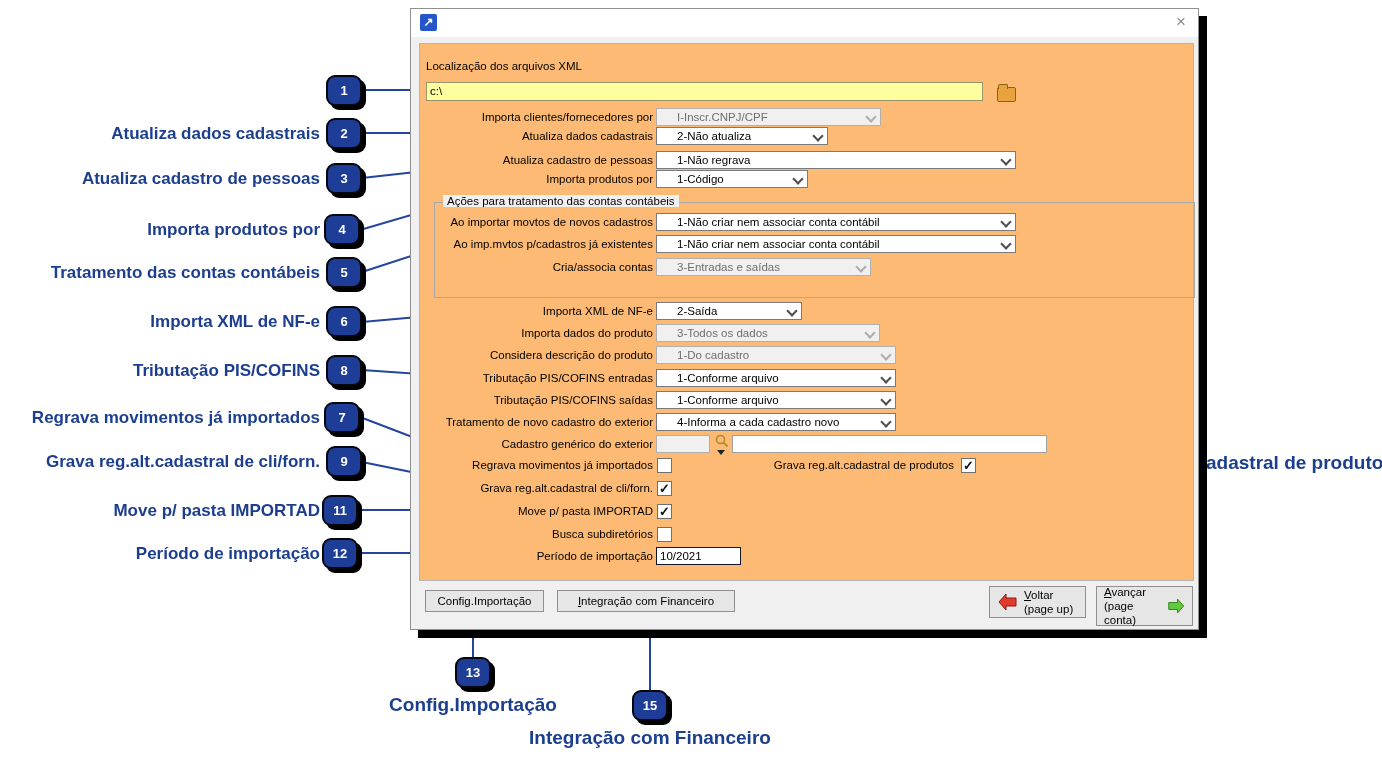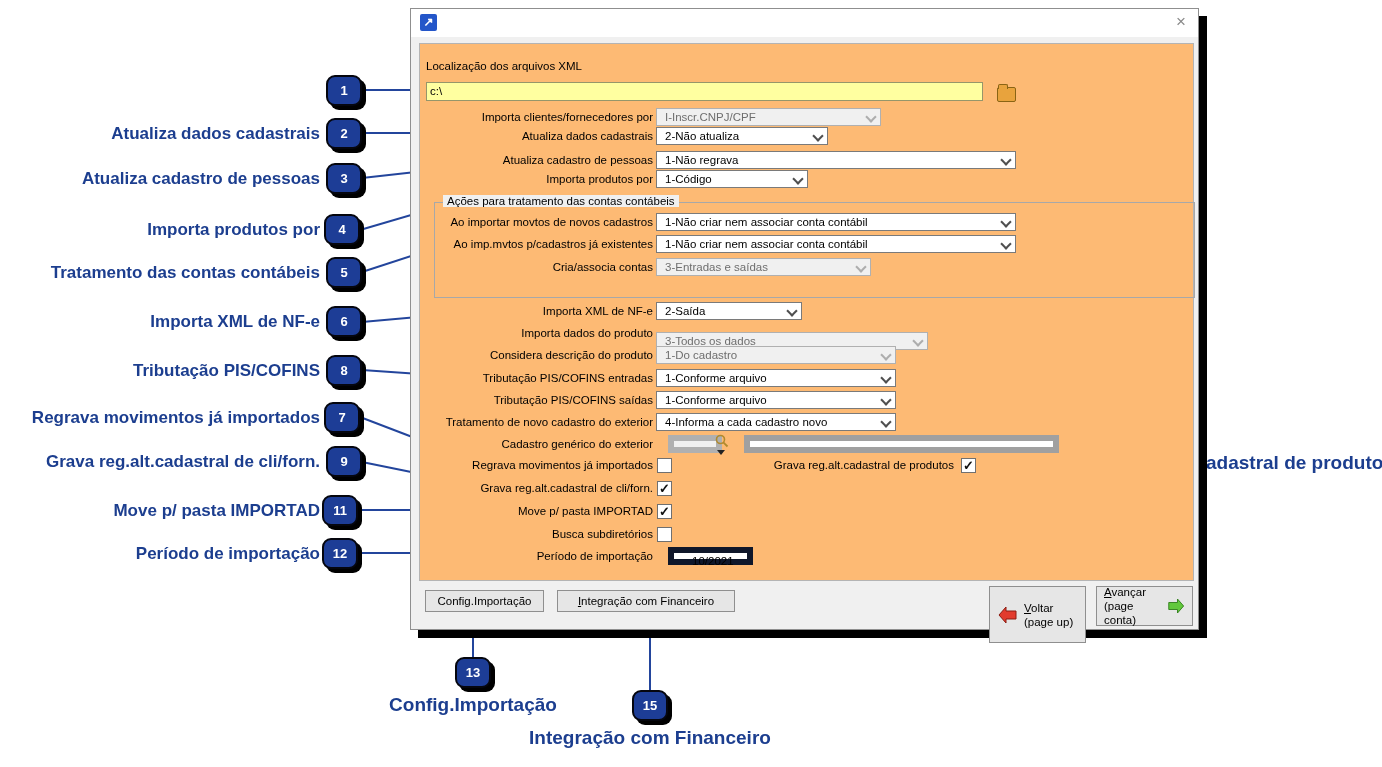--- a/index.html
+++ b/index.html
@@ -24,32 +24,32 @@
   #app-icon{position:absolute;left:9px;top:5px;width:17px;height:17px;background:#2456c9;
     border-radius:2px;color:#fff;font-size:12px;font-weight:bold;text-align:center;line-height:17px;}
   #close-btn{position:absolute;right:12px;top:3px;font-size:17px;color:#8a8a8a;cursor:pointer;}
 
   #panel{position:absolute;left:8px;top:34px;width:775px;height:538px;border:1px solid #b4b4b4;
     background:#fdba74;box-sizing:border-box;}
 
   .form-label{position:absolute;left:10px;width:223px;text-align:right;font-size:11.5px;
     color:#000;line-height:18px;white-space:nowrap;}
   .combo{position:absolute;left:236px;height:18px;background:#fff;border:1px solid #7a7a7a;
-    box-sizing:border-box;font-size:11.5px;line-height:16px;padding-left:8px;color:#000;white-space:nowrap;overflow:hidden;}
+    box-sizing:border-box;font-size:11.5px;line-height:16px;padding-left:20px;color:#000;white-space:nowrap;overflow:hidden;}
   .combo .arr{position:absolute;right:5px;top:4px;width:6px;height:6px;border-right:2px solid #4f4f4f;
     border-bottom:2px solid #4f4f4f;transform:rotate(45deg);}
   .combo.disabled{background:#f0f0f0;border-color:#b0b0b0;color:#6e6e6e;}
   .combo.disabled .arr{border-color:#adadad;}
 
   .cbox{position:absolute;width:15px;height:15px;background:#fff;border:1px solid #707070;
     box-sizing:border-box;text-align:center;line-height:13px;font-size:13px;font-weight:bold;color:#111;}
   .cb-label{position:absolute;font-size:11.5px;line-height:15px;text-align:right;color:#000;white-space:nowrap;}
 
-  .tinput{position:absolute;border:6px solid #0f172a;background:#fff;font-size:11.5px;
-    line-height:16px;padding-left:18px;box-sizing:border-box;color:#000;margin-left:12px;}
+  .tinput{position:absolute;border:1px solid #0f172a;background:#fff;font-size:11.5px;
+    line-height:16px;padding-left:3px;box-sizing:border-box;color:#000;}
 
   #groupbox{position:absolute;left:14px;top:158px;width:761px;height:96px;border:1px solid #a8a8a8;
     box-sizing:border-box;}
   #groupbox-title{position:absolute;left:8px;top:-8px;background:#f0f0f0;padding:0 4px;
     font-size:11.5px;font-weight:normal;color:#000;white-space:nowrap;}
 
   .btn{position:absolute;background:#e6e6e6;border:1px solid #8f8f8f;box-sizing:border-box;
     font-size:11.5px;color:#000;text-align:center;cursor:pointer;}
   .nav-btn{display:flex;align-items:center;gap:6px;padding:0 8px;text-align:left;font-size:11.5px;}
   .nav-btn .two-line{line-height:14px;}
@@ -150,21 +150,21 @@
       <div class="combo" style="top:169px;width:360px"><span>1-Não criar nem associar conta contábil</span><span class="arr"></span></div>
       <div class="form-label" style="top:191px">Ao imp.mvtos p/cadastros já existentes</div>
       <div class="combo" style="top:191px;width:360px"><span>1-Não criar nem associar conta contábil</span><span class="arr"></span></div>
       <div class="form-label" style="top:214px">Cria/associa contas</div>
       <div class="combo disabled" style="top:214px;width:215px"><span>3-Entradas e saídas</span><span class="arr"></span></div>
 
       <div class="form-label" style="top:258px">Importa XML de NF-e</div>
       <div class="combo" style="top:258px;width:146px"><span>2-Saída</span><span class="arr"></span></div>
 
       <div class="form-label" style="top:280px">Importa dados do produto</div>
-      <div class="combo disabled" style="top:288px;width:272px"><span>3-Todos os dados</span><span class="arr"></span></div>
+      <div class="combo disabled" style="top:280px;width:224px"><span>3-Todos os dados</span><span class="arr"></span></div>
 
       <div class="form-label" style="top:302px">Considera descrição do produto</div>
       <div class="combo disabled" style="top:302px;width:240px"><span>1-Do cadastro</span><span class="arr"></span></div>
 
       <div class="form-label" style="top:325px">Tributação PIS/COFINS entradas</div>
       <div class="combo" style="top:325px;width:240px"><span>1-Conforme arquivo</span><span class="arr"></span></div>
 
       <div class="form-label" style="top:347px">Tributação PIS/COFINS saídas</div>
       <div class="combo" style="top:347px;width:240px"><span>1-Conforme arquivo</span><span class="arr"></span></div>
 
@@ -195,21 +195,21 @@
       <div class="cb-label" style="left:10px;top:483px;width:223px">Busca subdiretórios</div>
       <div class="cbox" style="left:237px;top:483px"></div>
 
       <div class="form-label" style="top:503px">Período de importação</div>
       <div class="tinput" style="left:236px;top:503px;width:85px;height:18px;">10/2021</div>
     </div>
 
     <div class="btn" style="left:14px;top:581px;width:119px;height:22px;line-height:20px;">Config.Importação</div>
     <div class="btn" style="left:146px;top:581px;width:178px;height:22px;line-height:20px;"><span class="mn">I</span><span>ntegração com Financeiro</span></div>
 
-    <div class="btn nav-btn" style="left:578px;top:577px;width:97px;height:57px;">
+    <div class="btn nav-btn" style="left:578px;top:577px;width:97px;height:32px;">
       <svg width="20" height="18" viewBox="0 0 20 18">
         <polygon points="18,5 8,5 8,1 1,9 8,17 8,13 18,13" fill="#e23b2e" stroke="#8c1c12" stroke-width="1"></polygon>
       </svg>
       <div class="two-line"><span class="mn">V</span><span>oltar</span><br><span>(page up)</span></div>
     </div>
 
     <div class="btn nav-btn" style="left:685px;top:577px;width:97px;height:40px;padding-left:7px;">
       <div class="two-line"><span class="mn">A</span><span>vançar</span><br><span>(page conta)</span></div>
       <svg width="20" height="18" viewBox="0 0 20 18">
         <polygon points="2,5 12,5 12,1 19,9 12,17 12,13 2,13" fill="#62c83c" stroke="#2c7a16" stroke-width="1"></polygon>

